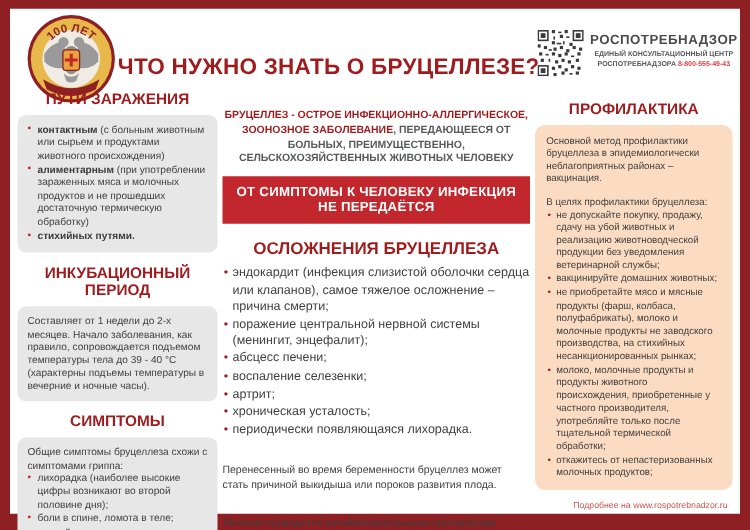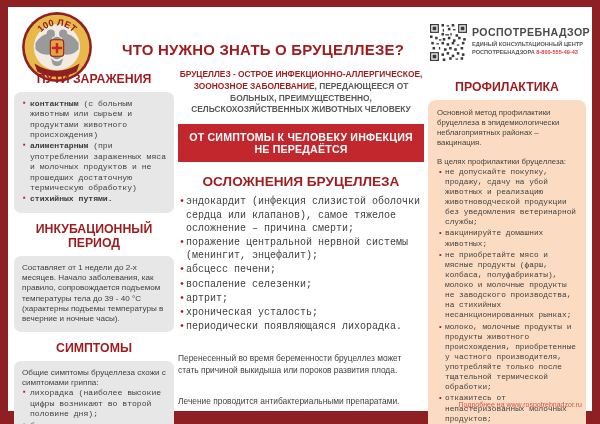--- a/index.html
+++ b/index.html
@@ -3,46 +3,46 @@
 <meta charset="utf-8">
 <style>
   html,body{margin:0;padding:0;background:#fff;}
   body{width:600px;height:424px;font-family:"Liberation Sans",sans-serif;-webkit-font-smoothing:antialiased;}
   .page{position:relative;width:600px;height:424px;background:#8e1f23;overflow:hidden;}
   .content{position:absolute;left:8px;top:7px;width:584px;height:404px;background:#ffffff;}
 
   
   .emblem{position:absolute;left:12px;top:2px;width:74px;height:74px;}
   .title{position:absolute;left:80px;top:24px;width:350px;text-align:center;
-         font-size:15px;font-weight:bold;color:#9e1b1e;letter-spacing:.2px;}
-  .agency{position:absolute;right:4px;top:17px;width:158px;display:flex;gap:5px;align-items:flex-start;}
+         font-size:18px;font-weight:bold;color:#9e1b1e;letter-spacing:.2px;}
+  .agency{position:absolute;right:4px;top:17px;width:158px;display:flex;gap:5px;align-items:flex-start;text-align:center;}
   .qr{width:37px;height:37px;flex:0 0 auto;}
   .agency-name{font-size:10.6px;font-weight:bold;color:#4a4a4a;letter-spacing:.4px;margin-top:2px;}
   .agency-sub{font-size:5.6px;font-weight:bold;color:#58595b;line-height:1.5;margin-top:2px;}
   .phone{color:#e03a3e;}
 
   
   .col-left{position:absolute;left:6px;top:56px;width:160px;}
   .col-mid{position:absolute;left:170px;top:62px;width:246px;}
   .col-right{position:absolute;left:420px;top:64px;width:158px;}
 
   .sec-title{font-size:12.3px;font-weight:bold;color:#9e1b1e;text-align:center;margin:9px 0 6px;}
   .col-mid .sec-title{font-size:13.6px;margin:12px 0 6px;}
 
   .graybox{background:#e8e7e7;border-radius:7px;padding:7px 8px;font-size:8.1px;color:#3f3f3f;line-height:1.28;}
   .peachbox{background:#fbdcc2;border-radius:8px;padding:8px 9px;font-size:7.8px;color:#3f3f3f;line-height:1.3;}
 
   ul{list-style:none;margin:0;padding:0;}
-  li{position:relative;padding-left:8px;margin:0 0 1px;font-family:Liberation Mono, monospace;}
+  li{position:relative;padding-left:8px;margin:0 0 1px;}
   .graybox li::before{content:"▪";position:absolute;left:0;top:-1px;color:#c1272d;font-size:8px;}
   .comp-list li::before{content:"•";position:absolute;left:1px;top:0;color:#9e1b1e;}
   .peachbox li::before{content:"•";position:absolute;left:1px;top:0;color:#9e1b1e;}
   li b{color:#3a3a3a;}
 
-  .definition{text-align:center;font-size:8.4px;font-weight:bold;line-height:1.4;margin-top:0;}
+  .definition{text-align:center;font-size:8.4px;font-weight:bold;line-height:1.4;margin-top:17px;}
   .def-bold{color:#9e1b1e;}
   .def-rest{color:#58595b;}
   .banner{background:#c1272d;color:#ffffff;font-weight:bold;font-size:10.6px;text-align:center;
           padding:7px 4px;margin-top:8px;letter-spacing:.2px;}
   .comp-list{font-size:10px;color:#3f3f3f;line-height:1.32;}
   .note{font-size:8.4px;color:#3f3f3f;line-height:1.35;margin-top:20px;}
 
   .illos{display:flex;justify-content:center;margin-top:2px;}
   .illo{width:88px;height:100px;margin:0 -1px;}
 

